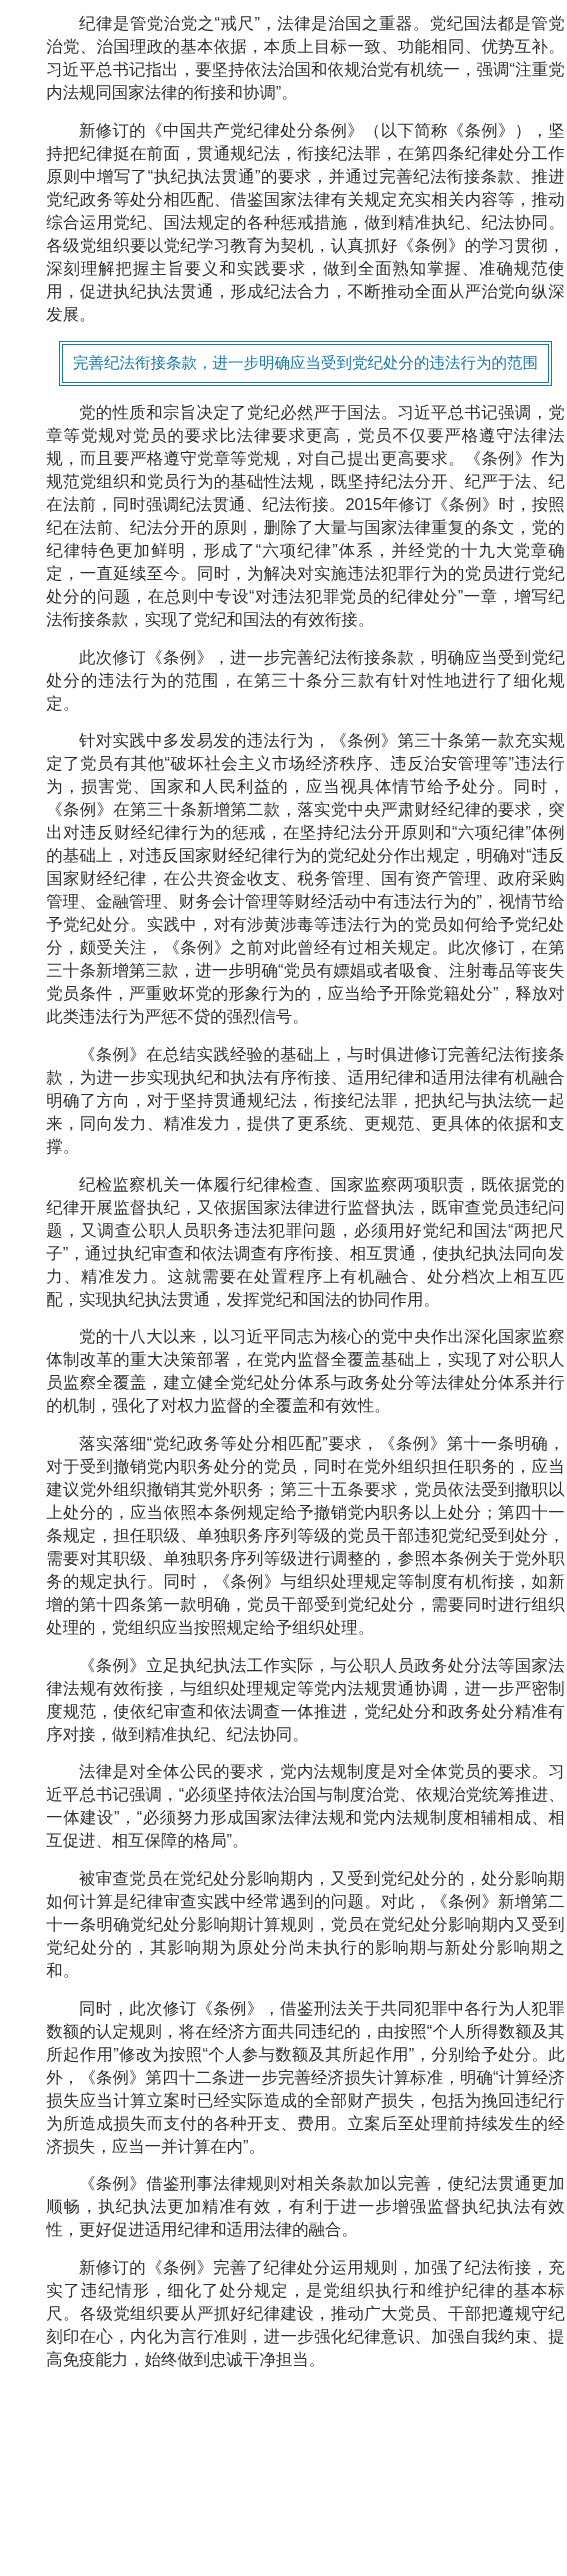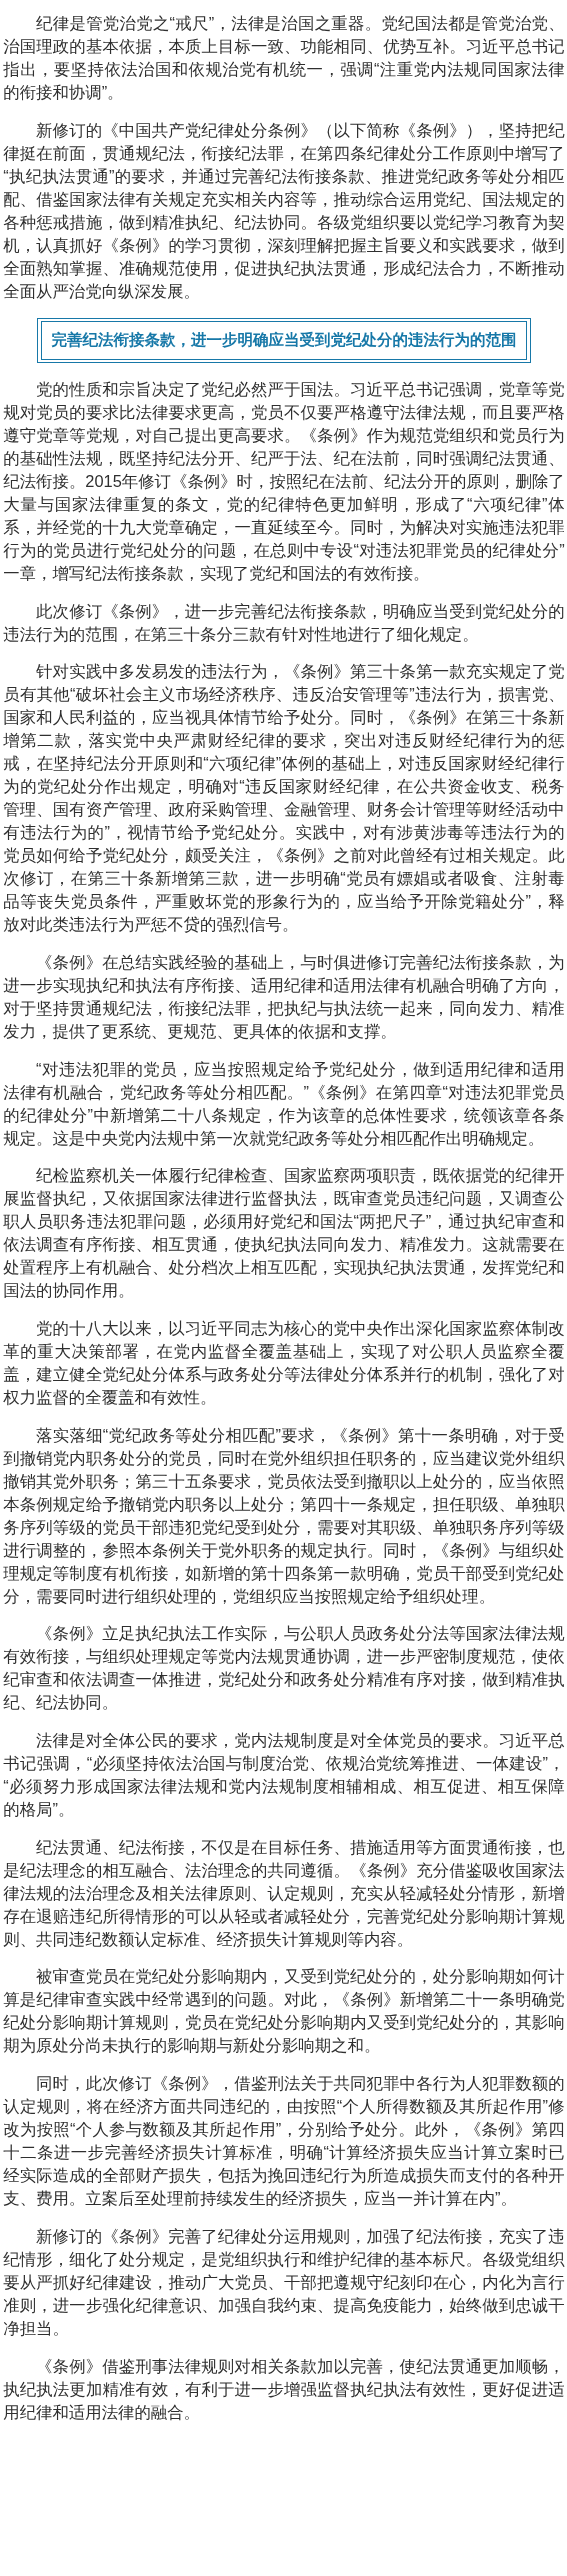--- a/index.html
+++ b/index.html
@@ -9,20 +9,21 @@
   }
   body {
     width: 568px;
     min-height: 2576px;
     font-family: "Liberation Sans", sans-serif;
     color: #2f2f2f;
     box-sizing: border-box;
   }
   .article {
     padding: 0 3.3px;
+    margin-left: 43px;
   }
   .para {
     font-size: 16.4px;
     line-height: 23px;
     text-align: justify;
     text-indent: 2em;
     margin: 14.7px 0;
     word-break: break-all;
   }
   .para:first-child {
@@ -35,21 +36,21 @@
     padding: 2.5px;
     background: #ffffff;
   }
   .hbox-inner {
     border: 1.6px solid #1778a8;
     padding: 8.2px 9.8px;
   }
   .htext {
     margin: 0;
     font-size: 15.5px;
-    font-weight: bold;
+    font-weight: normal;
     color: #1778a8;
     line-height: 1.3;
     white-space: nowrap;
     text-align: left;
   }
 </style>
 </head>
 <body>
 
 <main class="article">
@@ -62,28 +63,26 @@
       <h2 class="htext">完善纪法衔接条款，进一步明确应当受到党纪处分的违法行为的范围</h2>
     </div>
   </section>
 
   <p class="para">党的性质和宗旨决定了党纪必然严于国法。习近平总书记强调，党章等党规对党员的要求比法律要求更高，党员不仅要严格遵守法律法规，而且要严格遵守党章等党规，对自己提出更高要求。《条例》作为规范党组织和党员行为的基础性法规，既坚持纪法分开、纪严于法、纪在法前，同时强调纪法贯通、纪法衔接。2015年修订《条例》时，按照纪在法前、纪法分开的原则，删除了大量与国家法律重复的条文，党的纪律特色更加鲜明，形成了“六项纪律”体系，并经党的十九大党章确定，一直延续至今。同时，为解决对实施违法犯罪行为的党员进行党纪处分的问题，在总则中专设“对违法犯罪党员的纪律处分”一章，增写纪法衔接条款，实现了党纪和国法的有效衔接。</p>
   <p class="para">此次修订《条例》，进一步完善纪法衔接条款，明确应当受到党纪处分的违法行为的范围，在第三十条分三款有针对性地进行了细化规定。</p>
   <p class="para">针对实践中多发易发的违法行为，《条例》第三十条第一款充实规定了党员有其他“破坏社会主义市场经济秩序、违反治安管理等”违法行为，损害党、国家和人民利益的，应当视具体情节给予处分。同时，《条例》在第三十条新增第二款，落实党中央严肃财经纪律的要求，突出对违反财经纪律行为的惩戒，在坚持纪法分开原则和“六项纪律”体例的基础上，对违反国家财经纪律行为的党纪处分作出规定，明确对“违反国家财经纪律，在公共资金收支、税务管理、国有资产管理、政府采购管理、金融管理、财务会计管理等财经活动中有违法行为的”，视情节给予党纪处分。实践中，对有涉黄涉毒等违法行为的党员如何给予党纪处分，颇受关注，《条例》之前对此曾经有过相关规定。此次修订，在第三十条新增第三款，进一步明确“党员有嫖娼或者吸食、注射毒品等丧失党员条件，严重败坏党的形象行为的，应当给予开除党籍处分”，释放对此类违法行为严惩不贷的强烈信号。</p>
   <p class="para">《条例》在总结实践经验的基础上，与时俱进修订完善纪法衔接条款，为进一步实现执纪和执法有序衔接、适用纪律和适用法律有机融合明确了方向，对于坚持贯通规纪法，衔接纪法罪，把执纪与执法统一起来，同向发力、精准发力，提供了更系统、更规范、更具体的依据和支撑。</p>
 
 
-  <p class="para">“对违法犯罪的党员，应当按照规定给予党纪处分，做到适用纪律和适用法律有机融合，党纪政务等处分相匹配。”《条例》在第四章“对违法犯罪党员的纪律处分”中新增第二十八条规定，作为该章的总体性要求，统领该章各条规定。这是中央党内法规中第一次就党纪政务等处分相匹配作出明确规定。</p>
   <p class="para">纪检监察机关一体履行纪律检查、国家监察两项职责，既依据党的纪律开展监督执纪，又依据国家法律进行监督执法，既审查党员违纪问题，又调查公职人员职务违法犯罪问题，必须用好党纪和国法“两把尺子”，通过执纪审查和依法调查有序衔接、相互贯通，使执纪执法同向发力、精准发力。这就需要在处置程序上有机融合、处分档次上相互匹配，实现执纪执法贯通，发挥党纪和国法的协同作用。</p>
   <p class="para">党的十八大以来，以习近平同志为核心的党中央作出深化国家监察体制改革的重大决策部署，在党内监督全覆盖基础上，实现了对公职人员监察全覆盖，建立健全党纪处分体系与政务处分等法律处分体系并行的机制，强化了对权力监督的全覆盖和有效性。</p>
   <p class="para">落实落细“党纪政务等处分相匹配”要求，《条例》第十一条明确，对于受到撤销党内职务处分的党员，同时在党外组织担任职务的，应当建议党外组织撤销其党外职务；第三十五条要求，党员依法受到撤职以上处分的，应当依照本条例规定给予撤销党内职务以上处分；第四十一条规定，担任职级、单独职务序列等级的党员干部违犯党纪受到处分，需要对其职级、单独职务序列等级进行调整的，参照本条例关于党外职务的规定执行。同时，《条例》与组织处理规定等制度有机衔接，如新增的第十四条第一款明确，党员干部受到党纪处分，需要同时进行组织处理的，党组织应当按照规定给予组织处理。</p>
   <p class="para">《条例》立足执纪执法工作实际，与公职人员政务处分法等国家法律法规有效衔接，与组织处理规定等党内法规贯通协调，进一步严密制度规范，使依纪审查和依法调查一体推进，党纪处分和政务处分精准有序对接，做到精准执纪、纪法协同。</p>
 
 
   <p class="para">法律是对全体公民的要求，党内法规制度是对全体党员的要求。习近平总书记强调，“必须坚持依法治国与制度治党、依规治党统筹推进、一体建设”，“必须努力形成国家法律法规和党内法规制度相辅相成、相互促进、相互保障的格局”。</p>
-  <p class="para">纪法贯通、纪法衔接，不仅是在目标任务、措施适用等方面贯通衔接，也是纪法理念的相互融合、法治理念的共同遵循。《条例》充分借鉴吸收国家法律法规的法治理念及相关法律原则、认定规则，充实从轻减轻处分情形，新增存在退赔违纪所得情形的可以从轻或者减轻处分，完善党纪处分影响期计算规则、共同违纪数额认定标准、经济损失计算规则等内容。</p>
   <p class="para">被审查党员在党纪处分影响期内，又受到党纪处分的，处分影响期如何计算是纪律审查实践中经常遇到的问题。对此，《条例》新增第二十一条明确党纪处分影响期计算规则，党员在党纪处分影响期内又受到党纪处分的，其影响期为原处分尚未执行的影响期与新处分影响期之和。</p>
   <p class="para">同时，此次修订《条例》，借鉴刑法关于共同犯罪中各行为人犯罪数额的认定规则，将在经济方面共同违纪的，由按照“个人所得数额及其所起作用”修改为按照“个人参与数额及其所起作用”，分别给予处分。此外，《条例》第四十二条进一步完善经济损失计算标准，明确“计算经济损失应当计算立案时已经实际造成的全部财产损失，包括为挽回违纪行为所造成损失而支付的各种开支、费用。立案后至处理前持续发生的经济损失，应当一并计算在内”。</p>
+  <p class="para">《条例》借鉴刑事法律规则对相关条款加以完善，使纪法贯通更加顺畅，执纪执法更加精准有效，有利于进一步增强监督执纪执法有效性，更好促进适用纪律和适用法律的融合。</p>
   <p class="para">新修订的《条例》完善了纪律处分运用规则，加强了纪法衔接，充实了违纪情形，细化了处分规定，是党组织执行和维护纪律的基本标尺。各级党组织要从严抓好纪律建设，推动广大党员、干部把遵规守纪刻印在心，内化为言行准则，进一步强化纪律意识、加强自我约束、提高免疫能力，始终做到忠诚干净担当。</p>
-  <p class="para">《条例》借鉴刑事法律规则对相关条款加以完善，使纪法贯通更加顺畅，执纪执法更加精准有效，有利于进一步增强监督执纪执法有效性，更好促进适用纪律和适用法律的融合。</p>
 
 </main>
 
 
 </body></html>

